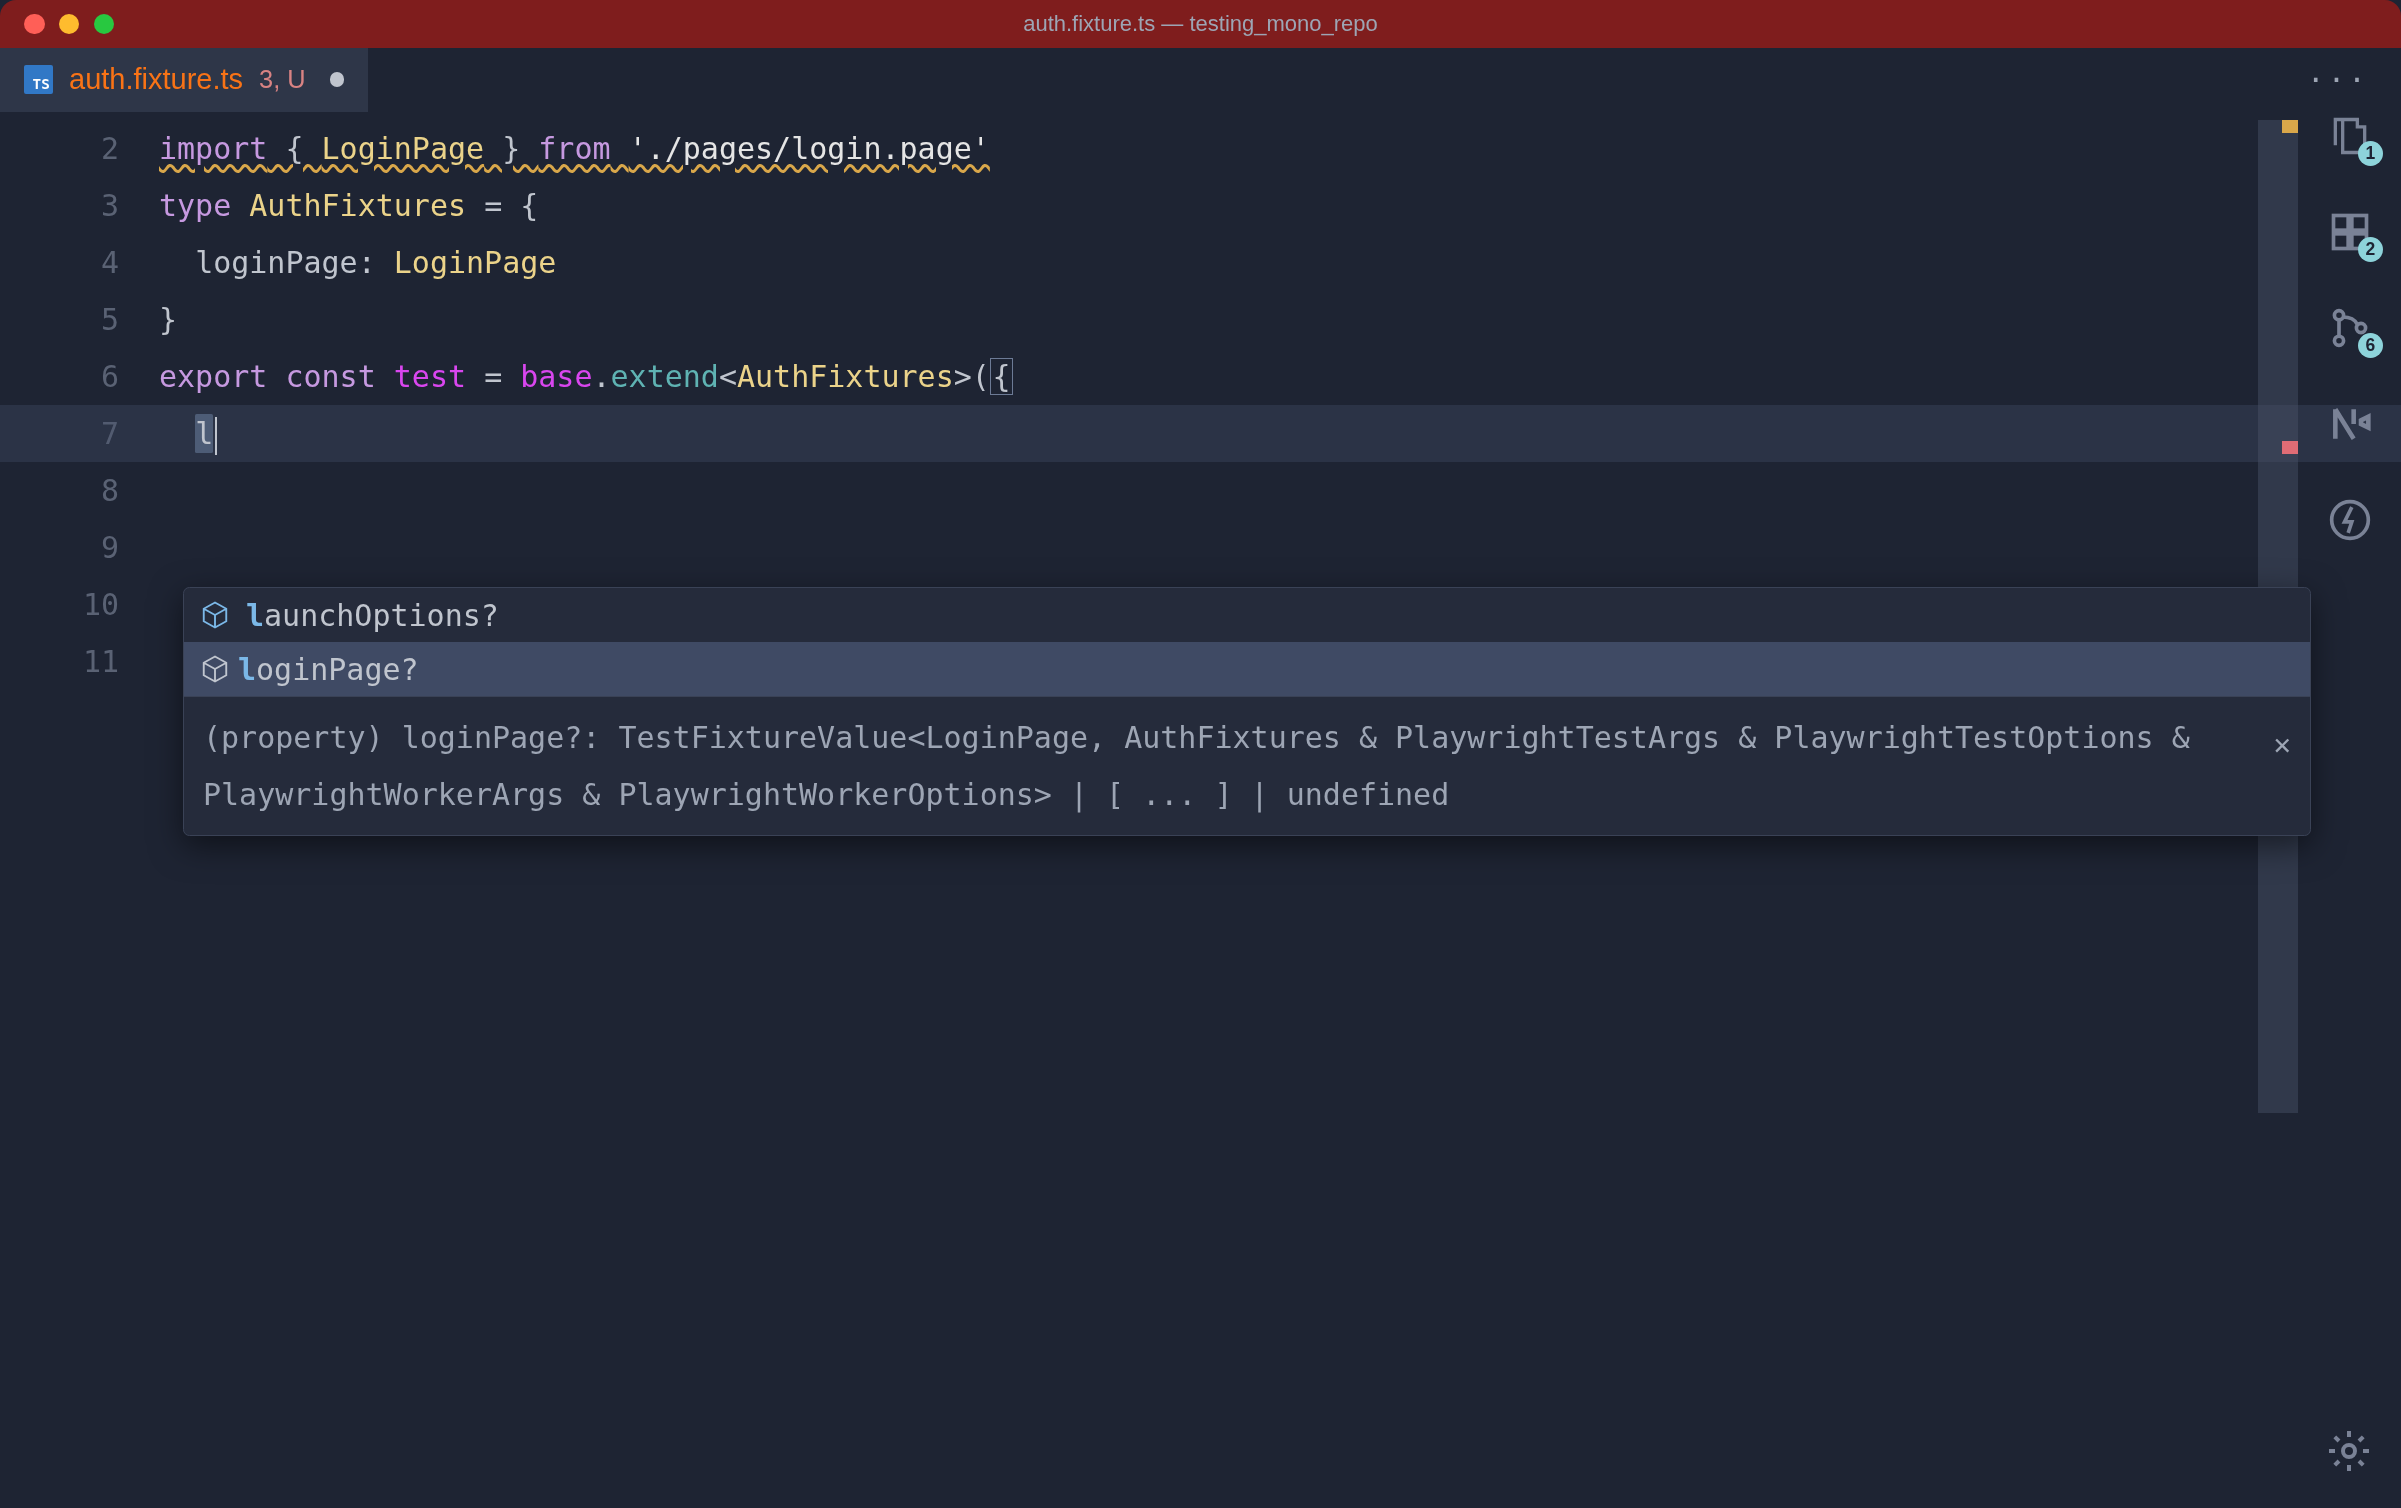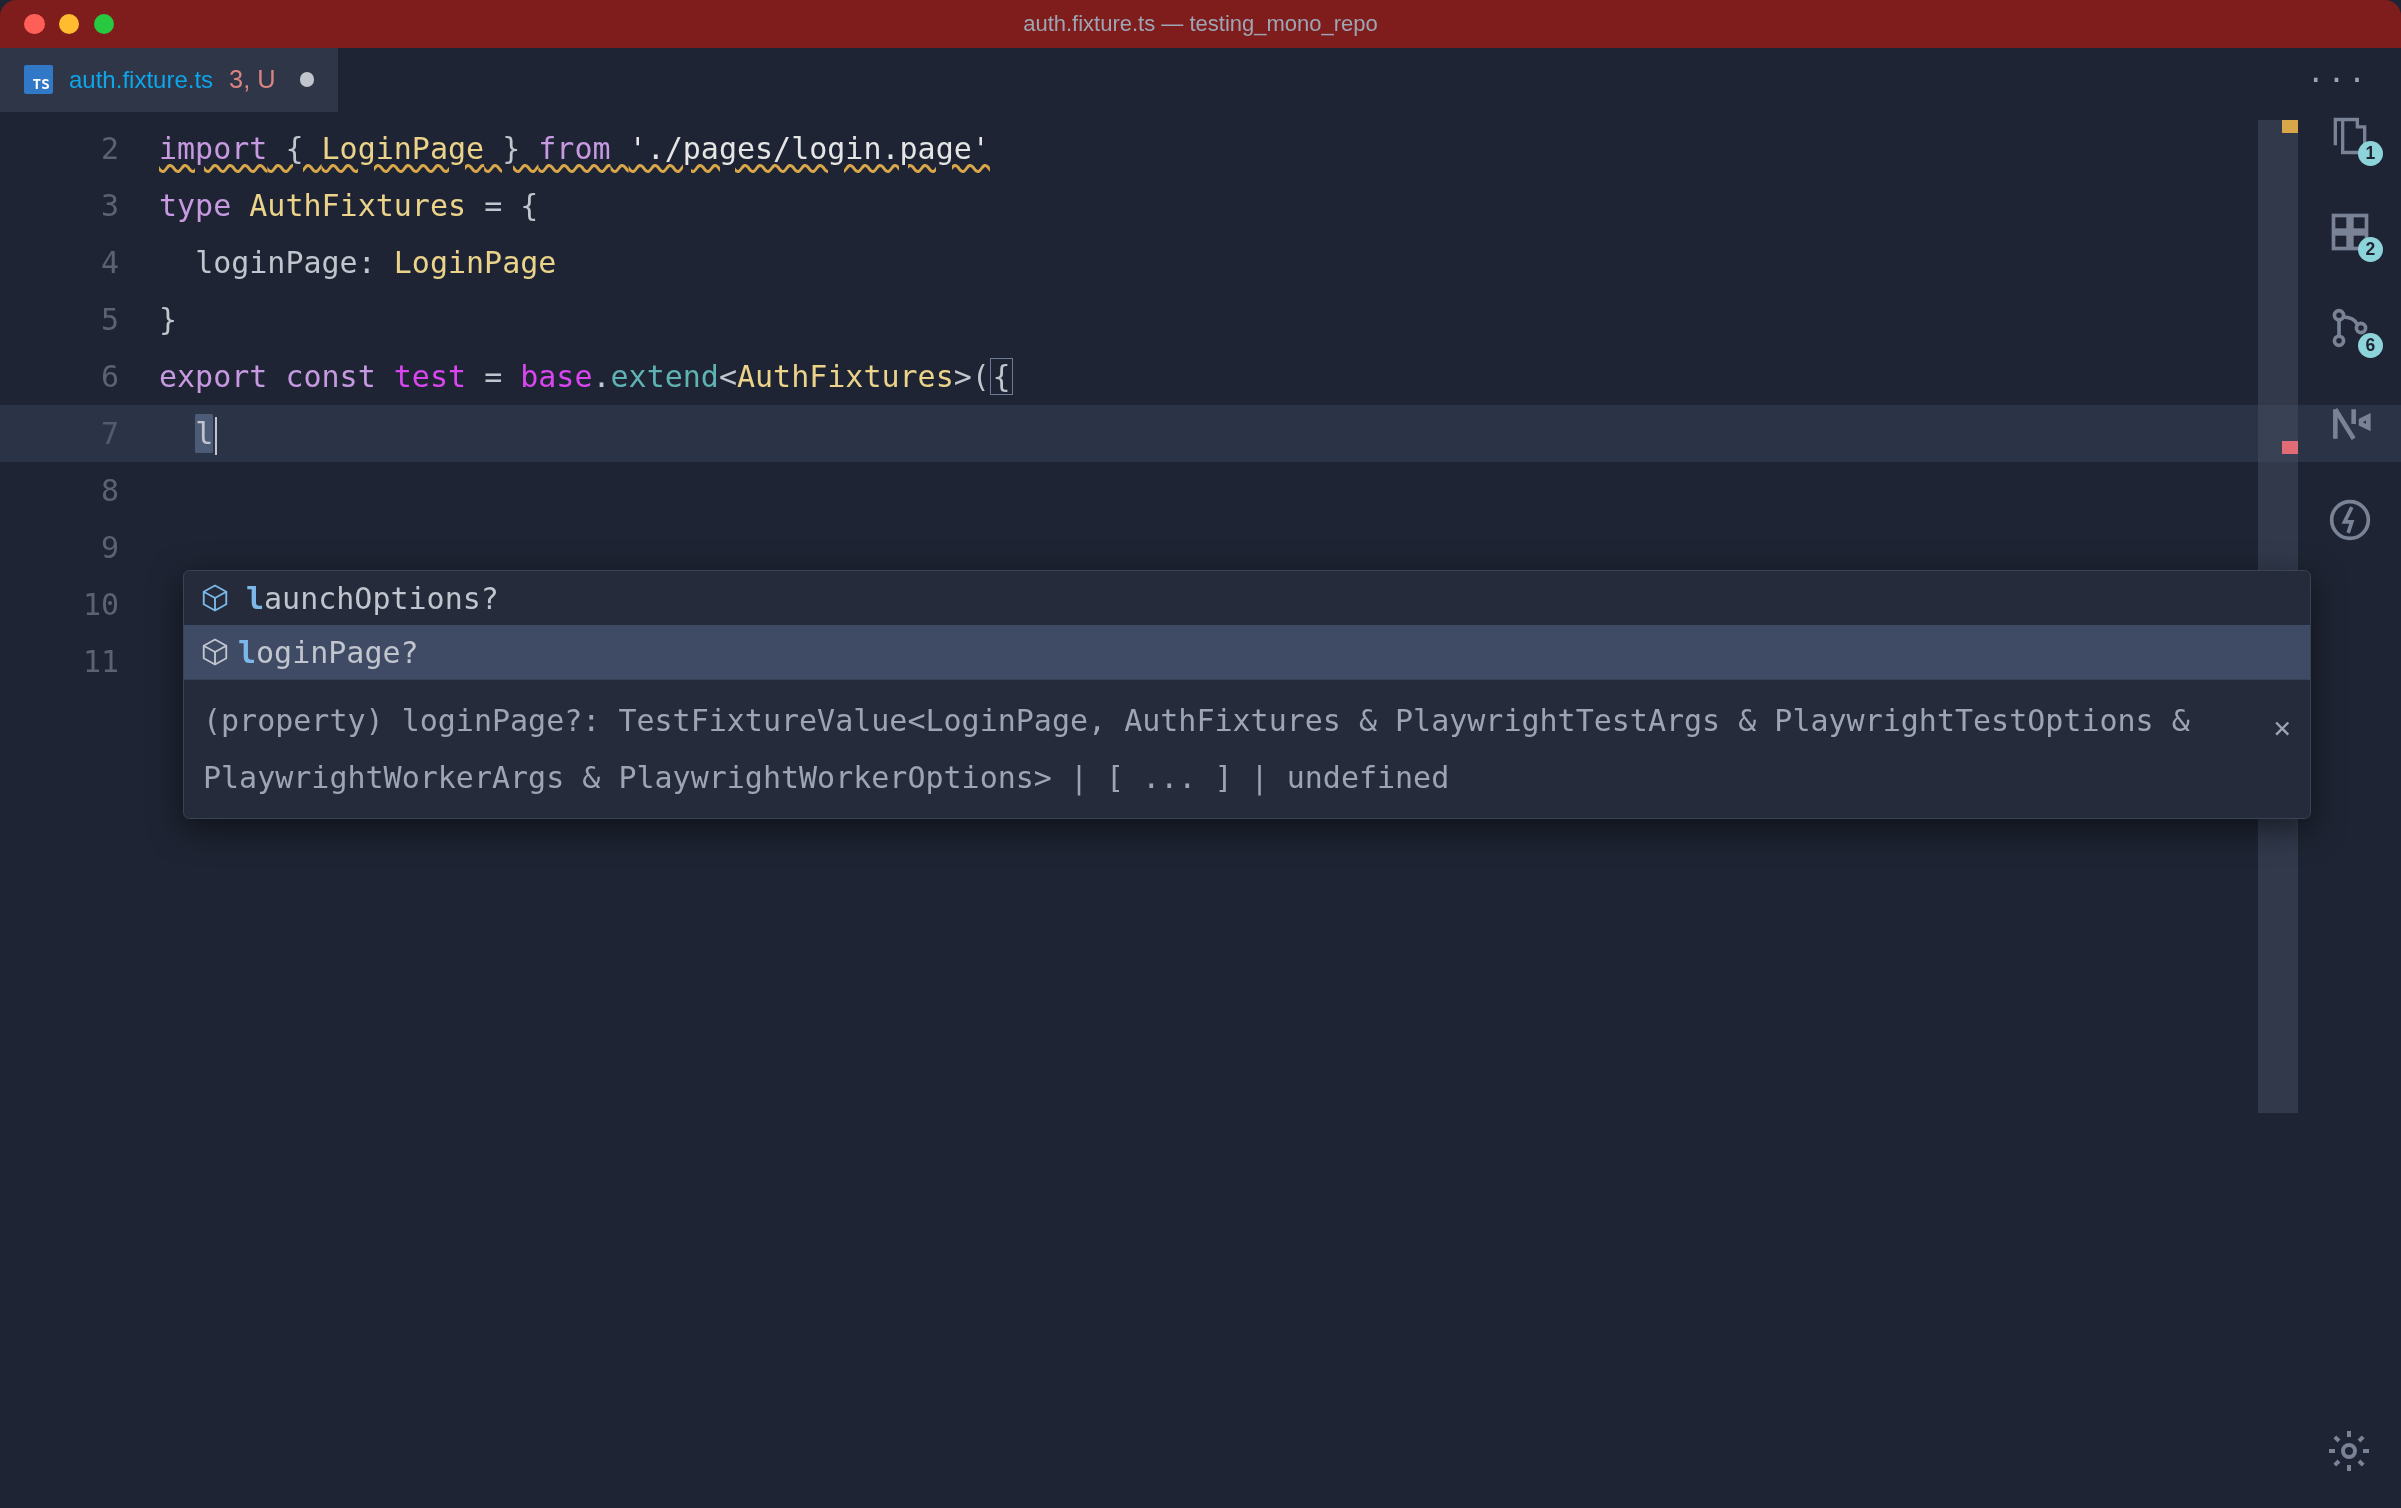--- a/index.html
+++ b/index.html
@@ -85,22 +85,22 @@
     display: flex;
     align-items: flex-end;
     justify-content: flex-end;
     font-size: 14.3px;
     font-weight: bold;
     padding: 1.6px 3.2px;
     border-radius: 2px;
   }
   
   .tab-filename {
-    font-size: 24px;
-    color: #0ea5e9;
+    font-size: 29px;
+    color: #f97316;
     font-family: -apple-system, BlinkMacSystemFont, 'Segoe UI', sans-serif;
     text-align: right;
   }
   
   .tab-status {
     font-size: 25.4px;
     color: #d98383;
     font-family: -apple-system, BlinkMacSystemFont, 'Segoe UI', sans-serif;
   }
   
@@ -201,21 +201,21 @@
   
   .bracket-match {
     border: 1.6px solid #6c7a95;
     padding: 0 1.6px;
   }
   
   
   .autocomplete {
     position: absolute;
     left: 183px;
-    top: 458px;
+    top: 475px;
     width: 2128px;
     background: #252b3b;
     border: 1.6px solid #3a4256;
     border-radius: 6.4px;
     box-shadow: 0 9.5px 32px rgba(0,0,0,0.5);
     z-index: 100;
   }
   
   .ac-item {
     display: flex;

